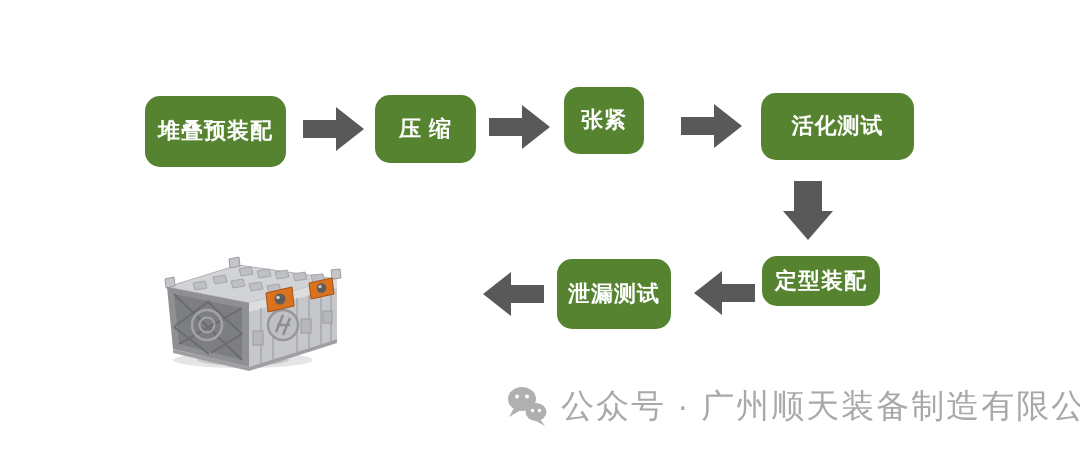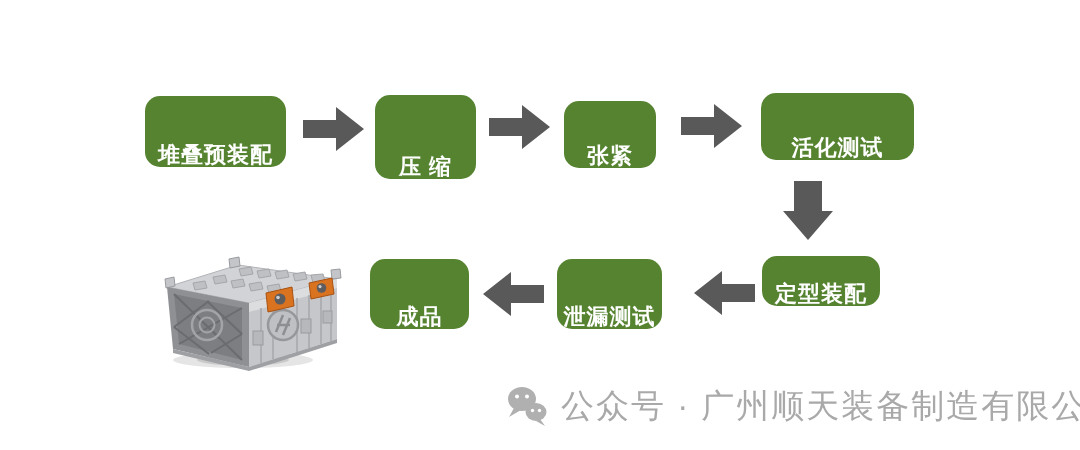--- a/index.html
+++ b/index.html
@@ -7,21 +7,21 @@
     --arrow-gray:#595959;
     --footer-gray:#a9a9a9;
   }
   html,body{margin:0;padding:0;background:#fff;}
   .canvas{
     position:relative;width:1080px;height:450px;background:#ffffff;
     overflow:hidden;font-family:"Liberation Sans",sans-serif;
   }
   .flow-box{
     position:absolute;background:var(--box-green);border-radius:15px;
-    display:flex;align-items:flex-end;justify-content:center;
+    display:flex;align-items:center;justify-content:center;
     color:#ffffff;font-weight:bold;font-size:22px;letter-spacing:1px;
     text-align:center;line-height:1.1;
   }
   .arrow{position:absolute;}
   .arrow svg{display:block;width:100%;height:100%;}
   .battery{position:absolute;left:143px;top:241px;width:207px;height:130px;}
   .footer{
     position:absolute;left:505px;top:382px;height:48px;
     display:flex;align-items:center;gap:12px;
   }
@@ -39,31 +39,31 @@
   <div class="flow-box" style="left:145px;top:96px;width:141px;height:71px">
     <span>堆叠预装配</span>
   </div>
 
   <div class="arrow" style="left:303px;top:106px;width:62px;height:46px">
     <svg viewBox="0 0 62 46">
         <polygon points="0,14 33,14 33,1 61,23 33,45 33,32 0,32" fill="#595959"></polygon>
       </svg>
   </div>
 
-  <div class="flow-box" style="left:375px;top:95px;width:101px;height:84px">
+  <div class="flow-box" style="left:375px;top:95px;width:101px;height:68px">
     <span>压 缩</span>
   </div>
 
   <div class="arrow" style="left:489px;top:104px;width:62px;height:46px">
     <svg viewBox="0 0 62 46">
         <polygon points="0,14 33,14 33,1 61,23 33,45 33,32 0,32" fill="#595959"></polygon>
       </svg>
   </div>
 
-  <div class="flow-box" style="left:564px;top:101px;width:92px;height:67px">
+  <div class="flow-box" style="left:564px;top:87px;width:80px;height:67px">
     <span>张紧</span>
   </div>
 
   <div class="arrow" style="left:681px;top:103px;width:62px;height:46px">
     <svg viewBox="0 0 62 46">
         <polygon points="0,14 33,14 33,1 61,23 33,45 33,32 0,32" fill="#595959"></polygon>
       </svg>
   </div>
 
   <div class="flow-box" style="left:761px;top:93px;width:153px;height:67px">
@@ -79,33 +79,30 @@
   <div class="flow-box" style="left:762px;top:256px;width:118px;height:50px">
     <span>定型装配</span>
   </div>
 
   <div class="arrow" style="left:691px;top:270px;width:64px;height:46px">
     <svg viewBox="0 0 64 46">
         <polygon points="64,14 31,14 31,1 3,23 31,45 31,32 64,32" fill="#595959"></polygon>
       </svg>
   </div>
 
-  <div class="flow-box" style="left:557px;top:259px;width:105px;height:70px">
+  <div class="flow-box" style="left:557px;top:259px;width:114px;height:70px">
     <span>泄漏测试</span>
   </div>
 
   <div class="arrow" style="left:480px;top:271px;width:64px;height:46px">
     <svg viewBox="0 0 64 46">
         <polygon points="64,14 31,14 31,1 3,23 31,45 31,32 64,32" fill="#595959"></polygon>
       </svg>
   </div>
 
-  <div class="flow-box" style="left:370px;top:259px;width:99px;height:70px">
-    <span>成品</span>
-  </div>
 
   <div class="battery">
     <svg viewBox="0 0 207 130">
 
       <ellipse cx="100" cy="119" rx="70" ry="8" fill="#000000" opacity="0.10"></ellipse>
       <ellipse cx="100" cy="119" rx="46" ry="5.5" fill="#000000" opacity="0.12"></ellipse>
 
       <polygon points="24,46 95,24 194,38 106,62" fill="#d2d3d6" stroke="#b2b3b7" stroke-width="1"></polygon>
 
       <g stroke="#a5a6aa" stroke-width="1" fill="#bfc0c4">

